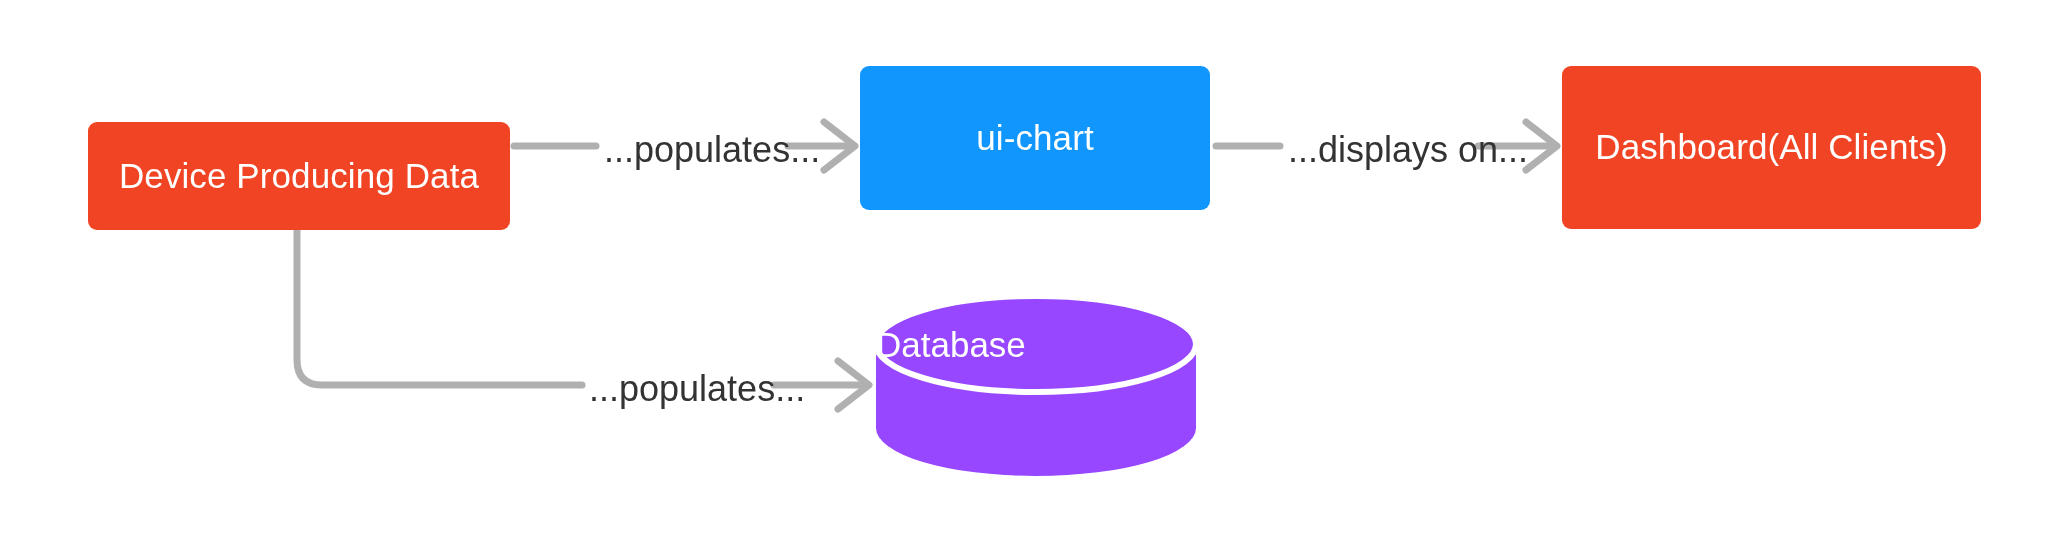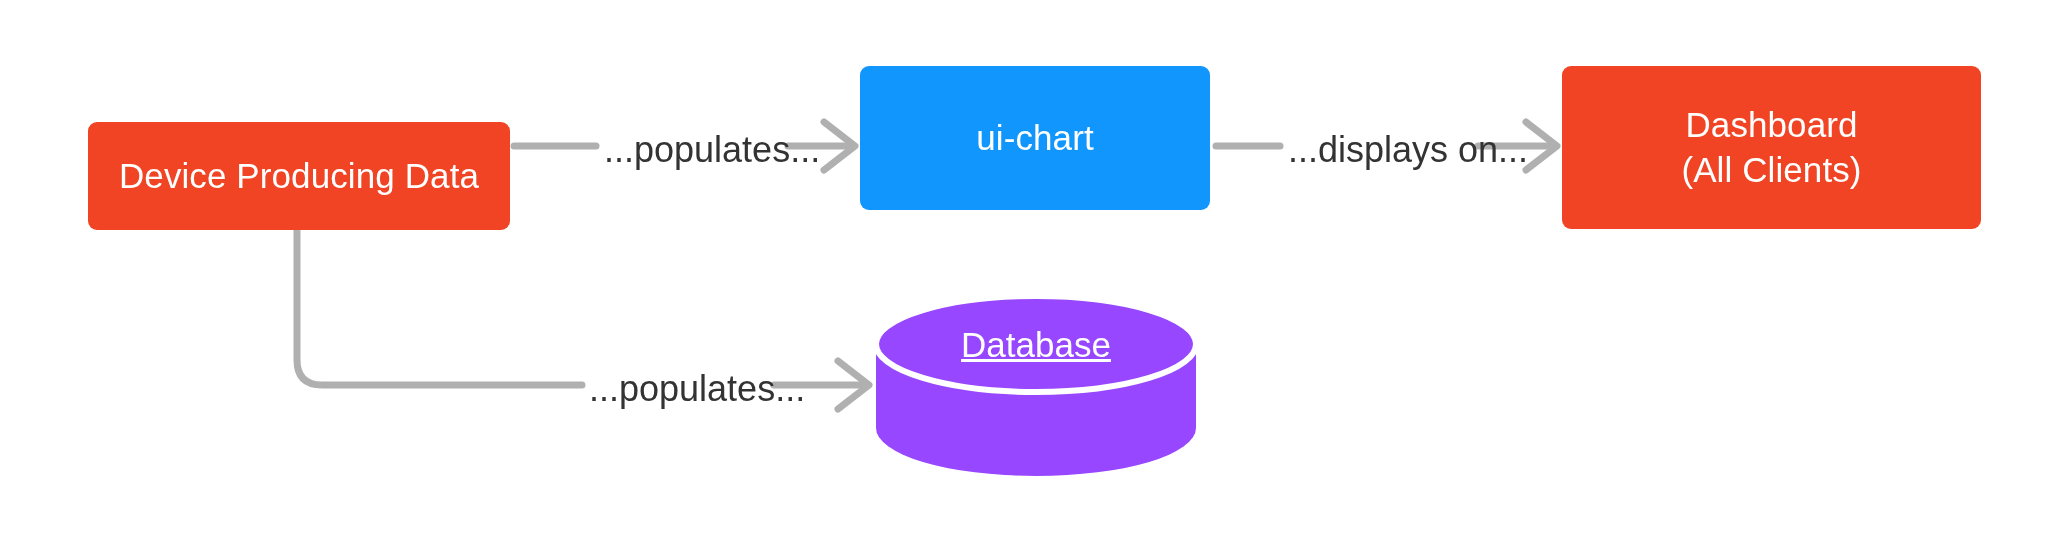--- a/index.html
+++ b/index.html
@@ -51,21 +51,21 @@
     left: 860px;
     top: 66px;
     width: 350px;
     height: 144px;
   }
   #node-dashboard {
     left: 1562px;
     top: 66px;
     width: 419px;
     height: 163px;
-    flex-direction: column;
+    flex-direction: row;
   }
   .dash-line { display: block; }
 
   
   #node-database {
     position: absolute;
     left: 876px;
     top: 296px;
     width: 320px;
     height: 180px;
@@ -74,25 +74,24 @@
     position: absolute;
     left: 0; top: 0;
     width: 320px;
     height: 180px;
   }
   #node-database .cyl-label {
     position: absolute;
     left: 0;
     top: 28px;
     width: 320px;
-    text-align: center;
+    text-align: left;
     color: #ffffff;
     font-size: 35px;
     line-height: 1.2;
-    text-decoration: underline;
   }
 
   .edge-label {
     position: absolute;
     color: #333333;
     font-size: 36px;
     line-height: 1;
     white-space: nowrap;
     font-weight: 400;
   }

